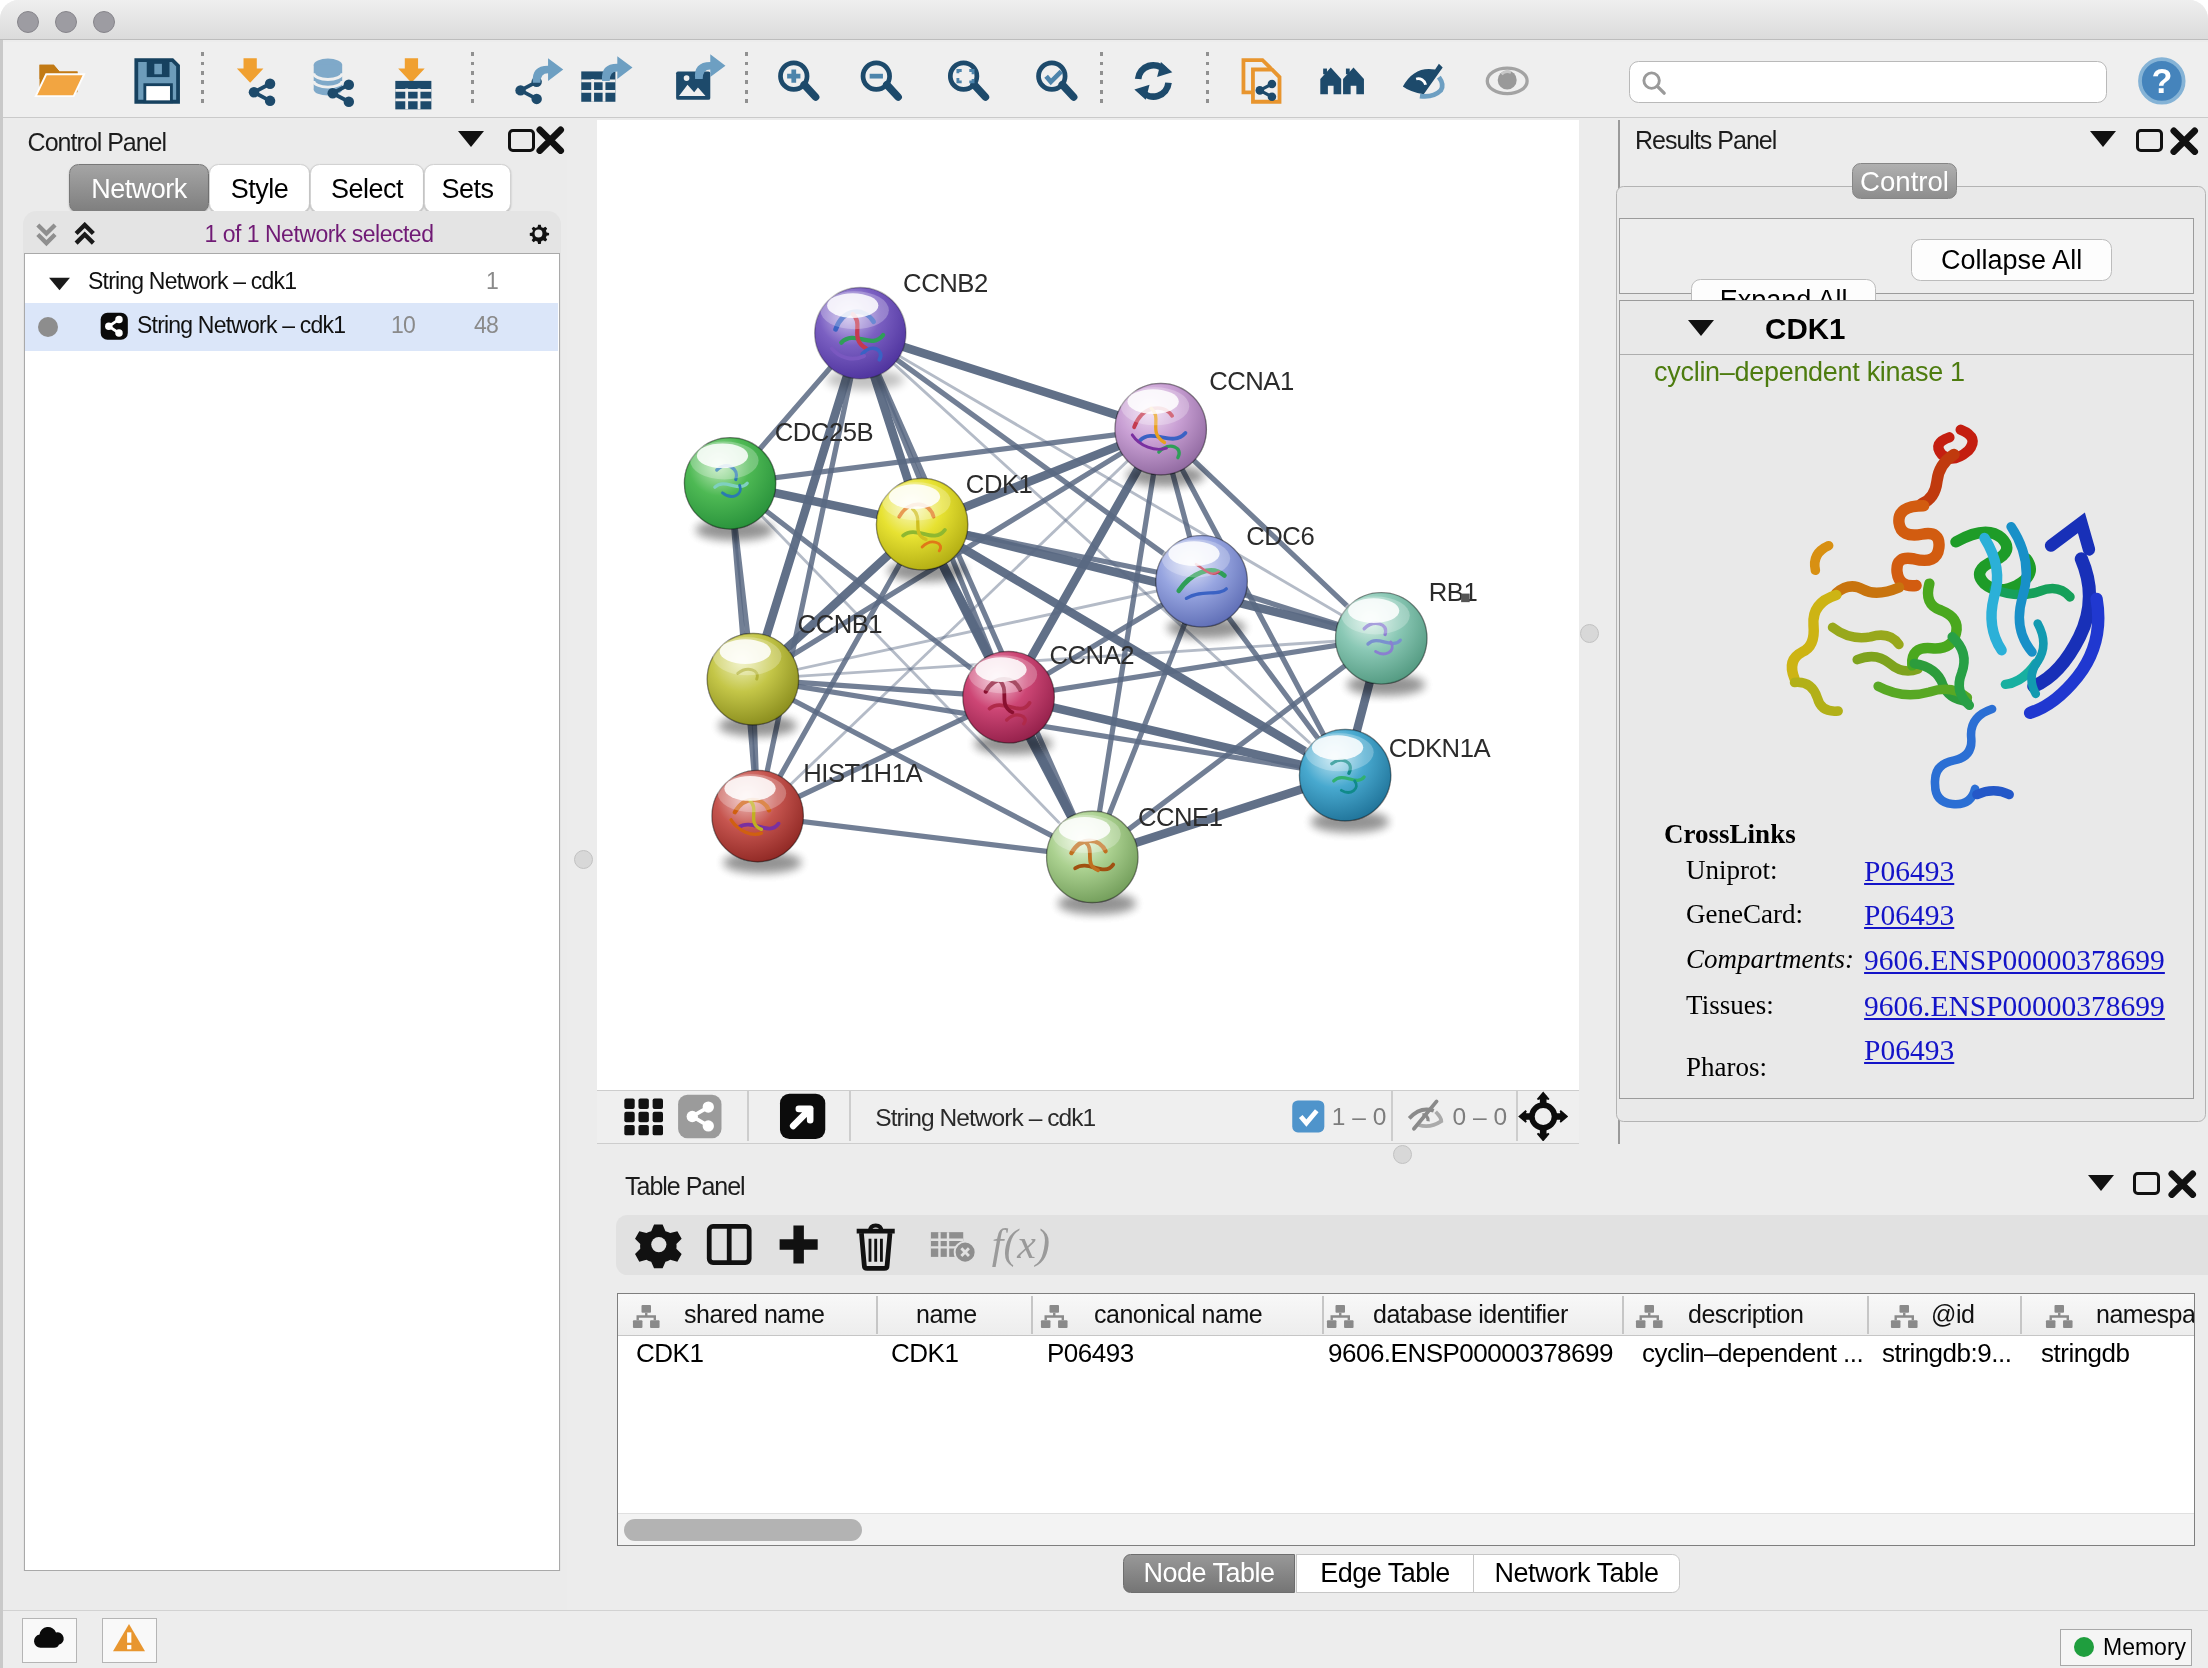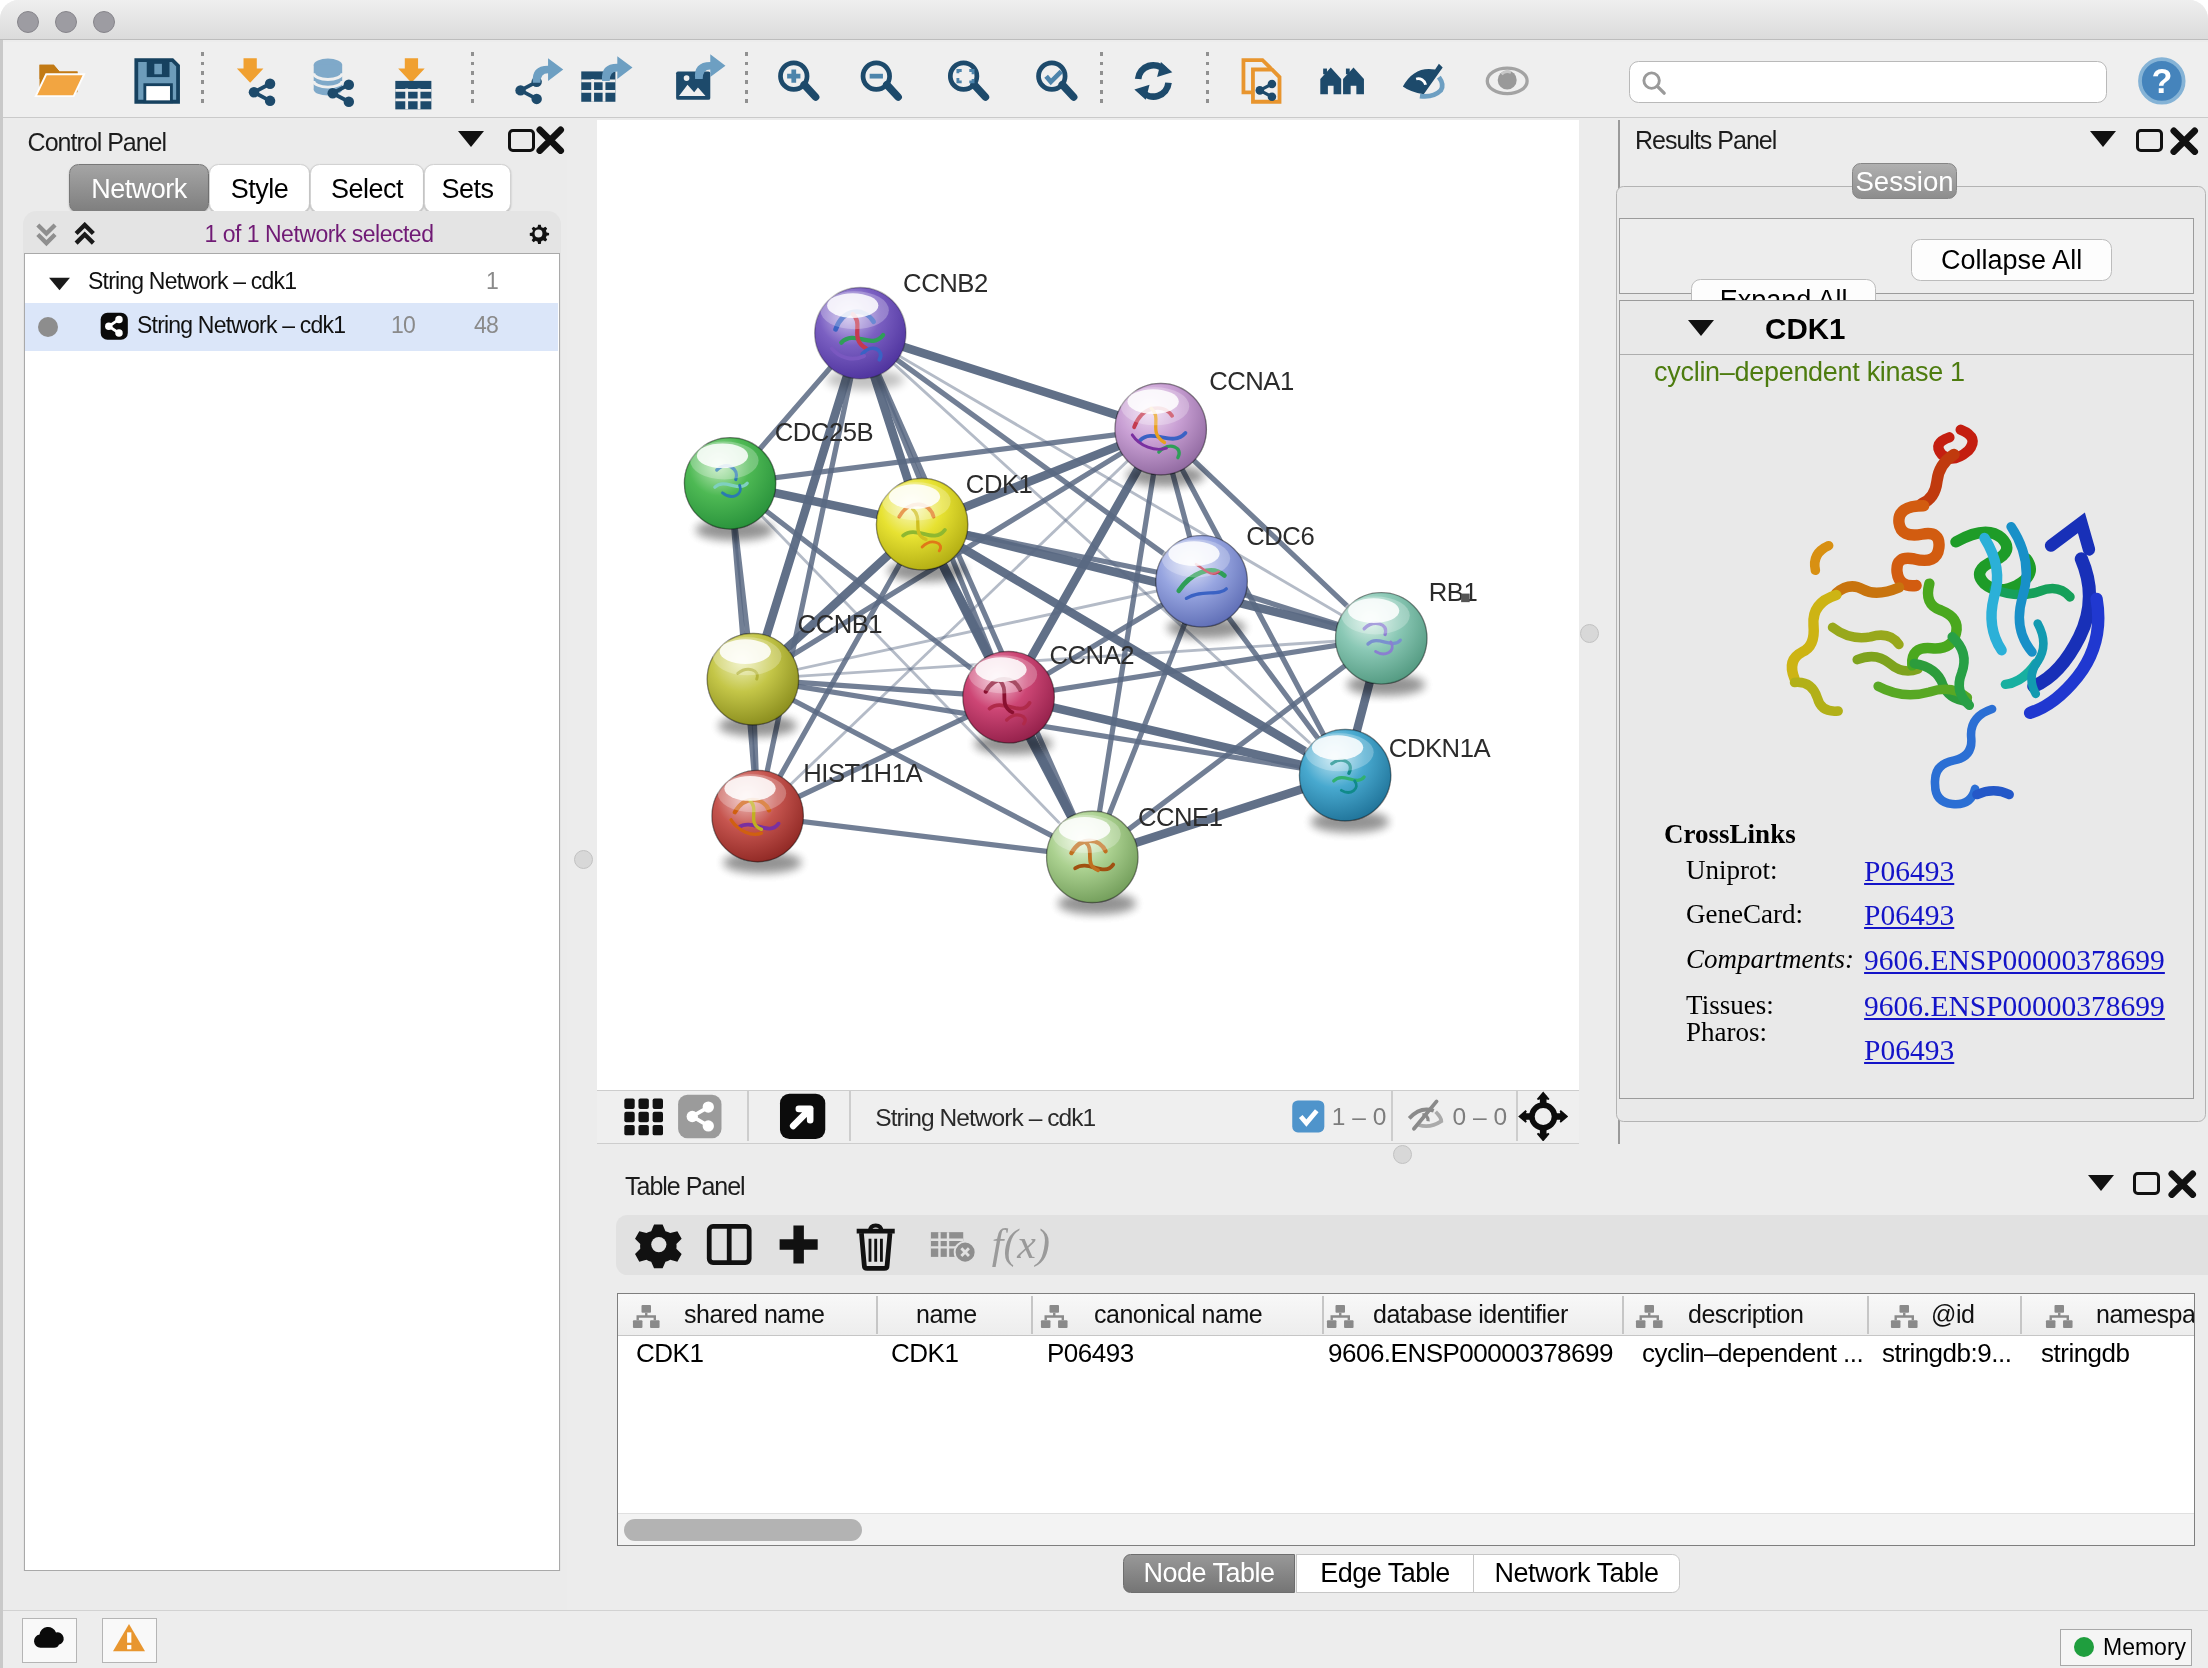--- a/index.html
+++ b/index.html
@@ -816,21 +816,21 @@
   </svg>
 </div>
 
 <div id="rpanel">
   <div id="rp-title">Results Panel</div>
   <div class="ptri abs" style="left:470px; top:10.5px;"></div>
   <div class="pmax abs" style="left:516px; top:8.6px;"></div>
   <svg class="abs" style="left:550px; top:6.7px;" width="28.5" height="28.5" viewBox="0 0 30 30">
     <path d="M4 4 L26 26 M26 4 L4 26" stroke="#111" stroke-width="7" stroke-linecap="round"></path>
       </svg>
-  <div id="stringtab">Session</div>
+  <div id="stringtab">Control</div>
   <div id="rp-outer">
     <div id="rp-box1">
       <div class="rbtn" style="left:71px; width:185px;margin-top:40px;">Expand All</div>
       <div class="rbtn" style="left:291px; width:201px;">Collapse All</div>
     </div>
     <div id="rp-box2">
       <div id="cdk1head">
         <div class="ptri abs" style="left:68px; top:19px;"></div>
         <div class="abs" style="left:145px; top:10.5px; font-size:29.5px; font-weight:bold;">CDK1</div>
       </div>
@@ -865,21 +865,21 @@
       </svg>
       <div class="abs serif" style="left:44px; top:518px; font-size:27px; font-weight:bold; color:#000;">CrossLinks</div>
       <div class="xlrow" style="top:554px;">Uniprot:</div>
       <div class="xlrow xlink" style="top:554px;">P06493</div>
       <div class="xlrow" style="top:598px;">GeneCard:</div>
       <div class="xlrow xlink" style="top:598px;">P06493</div>
       <div class="xlrow" style="top:643px;font-style:italic;">Compartments:</div>
       <div class="xlrow xlink" style="top:643px;">9606.ENSP00000378699</div>
       <div class="xlrow" style="top:689px;">Tissues:</div>
       <div class="xlrow xlink" style="top:689px;">9606.ENSP00000378699</div>
-      <div class="xlrow" style="top:716px;">Pharos:</div>
+      <div class="xlrow" style="top:751px;">Pharos:</div>
       <div class="xlrow xlink" style="top:733px;">P06493</div>
     </div>
   </div>
 </div>
 
 <div id="tpanel">
   <div id="tp-title">Table Panel</div>
   <div class="ptri abs" style="left:1521px; top:12.4px;"></div>
   <div class="pmax abs" style="left:1566px; top:8.6px;"></div>
   <svg class="abs" style="left:1601px; top:6.7px;" width="28.5" height="28.5" viewBox="0 0 30 30">

